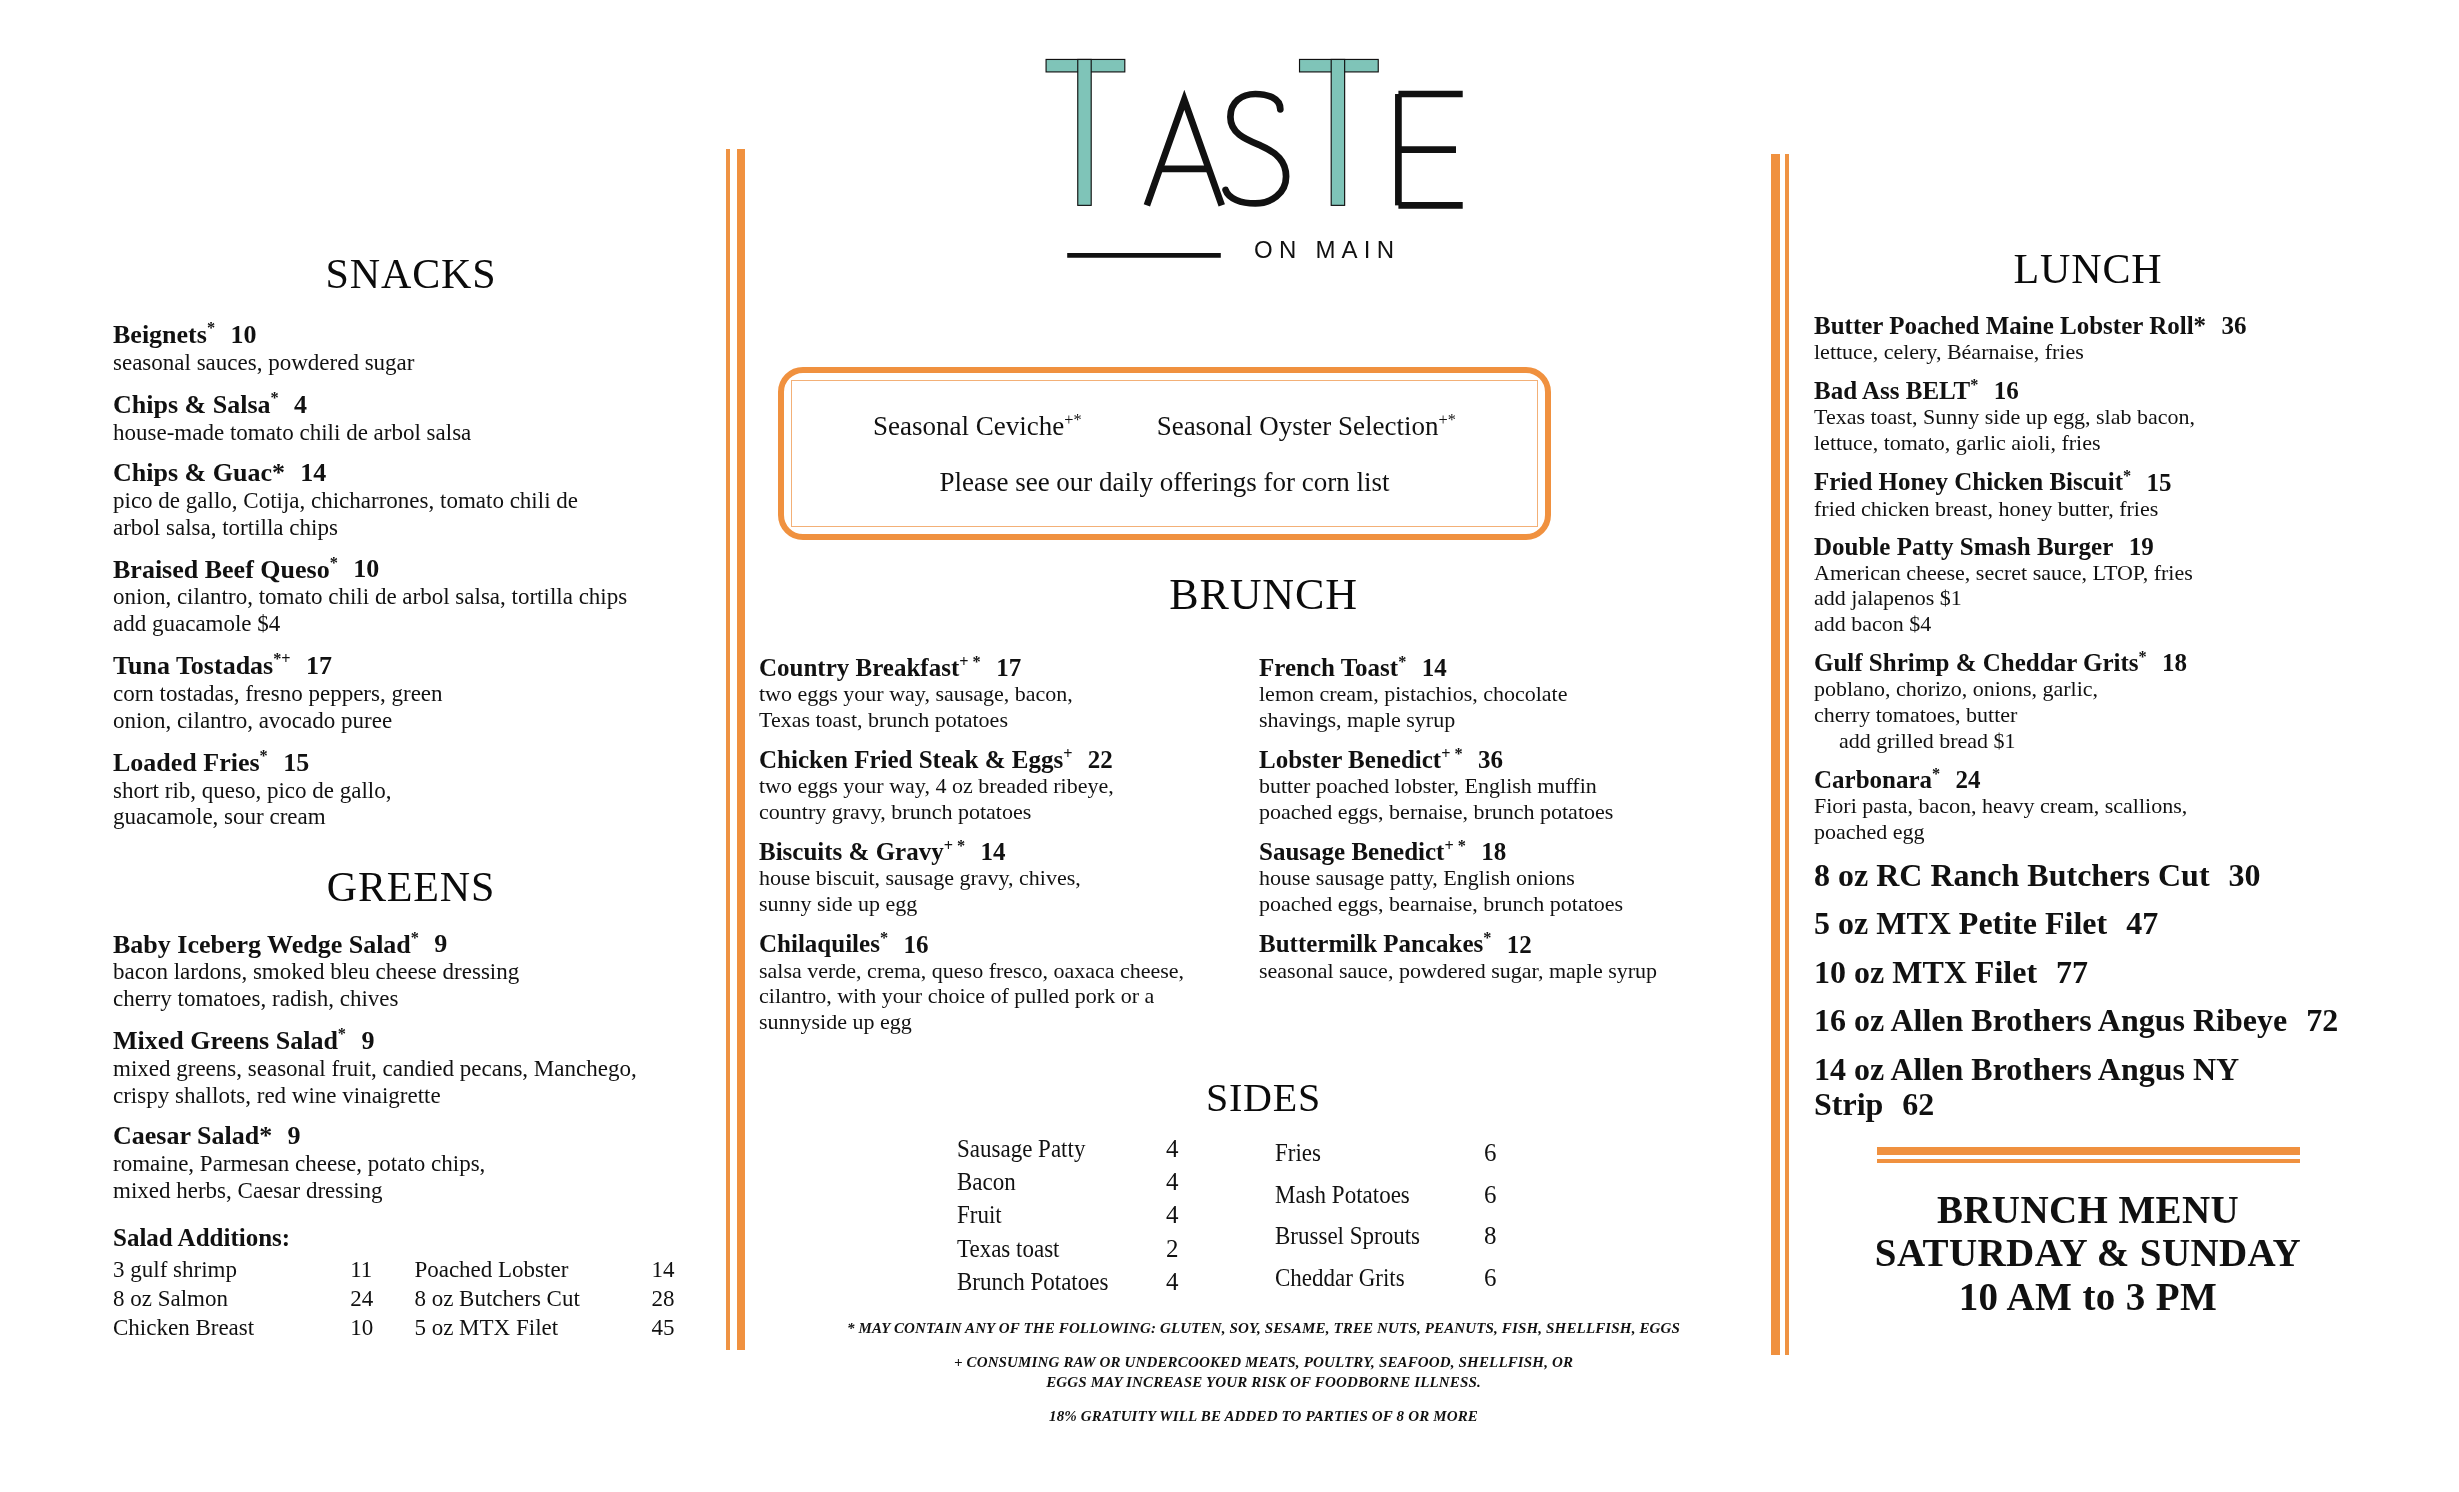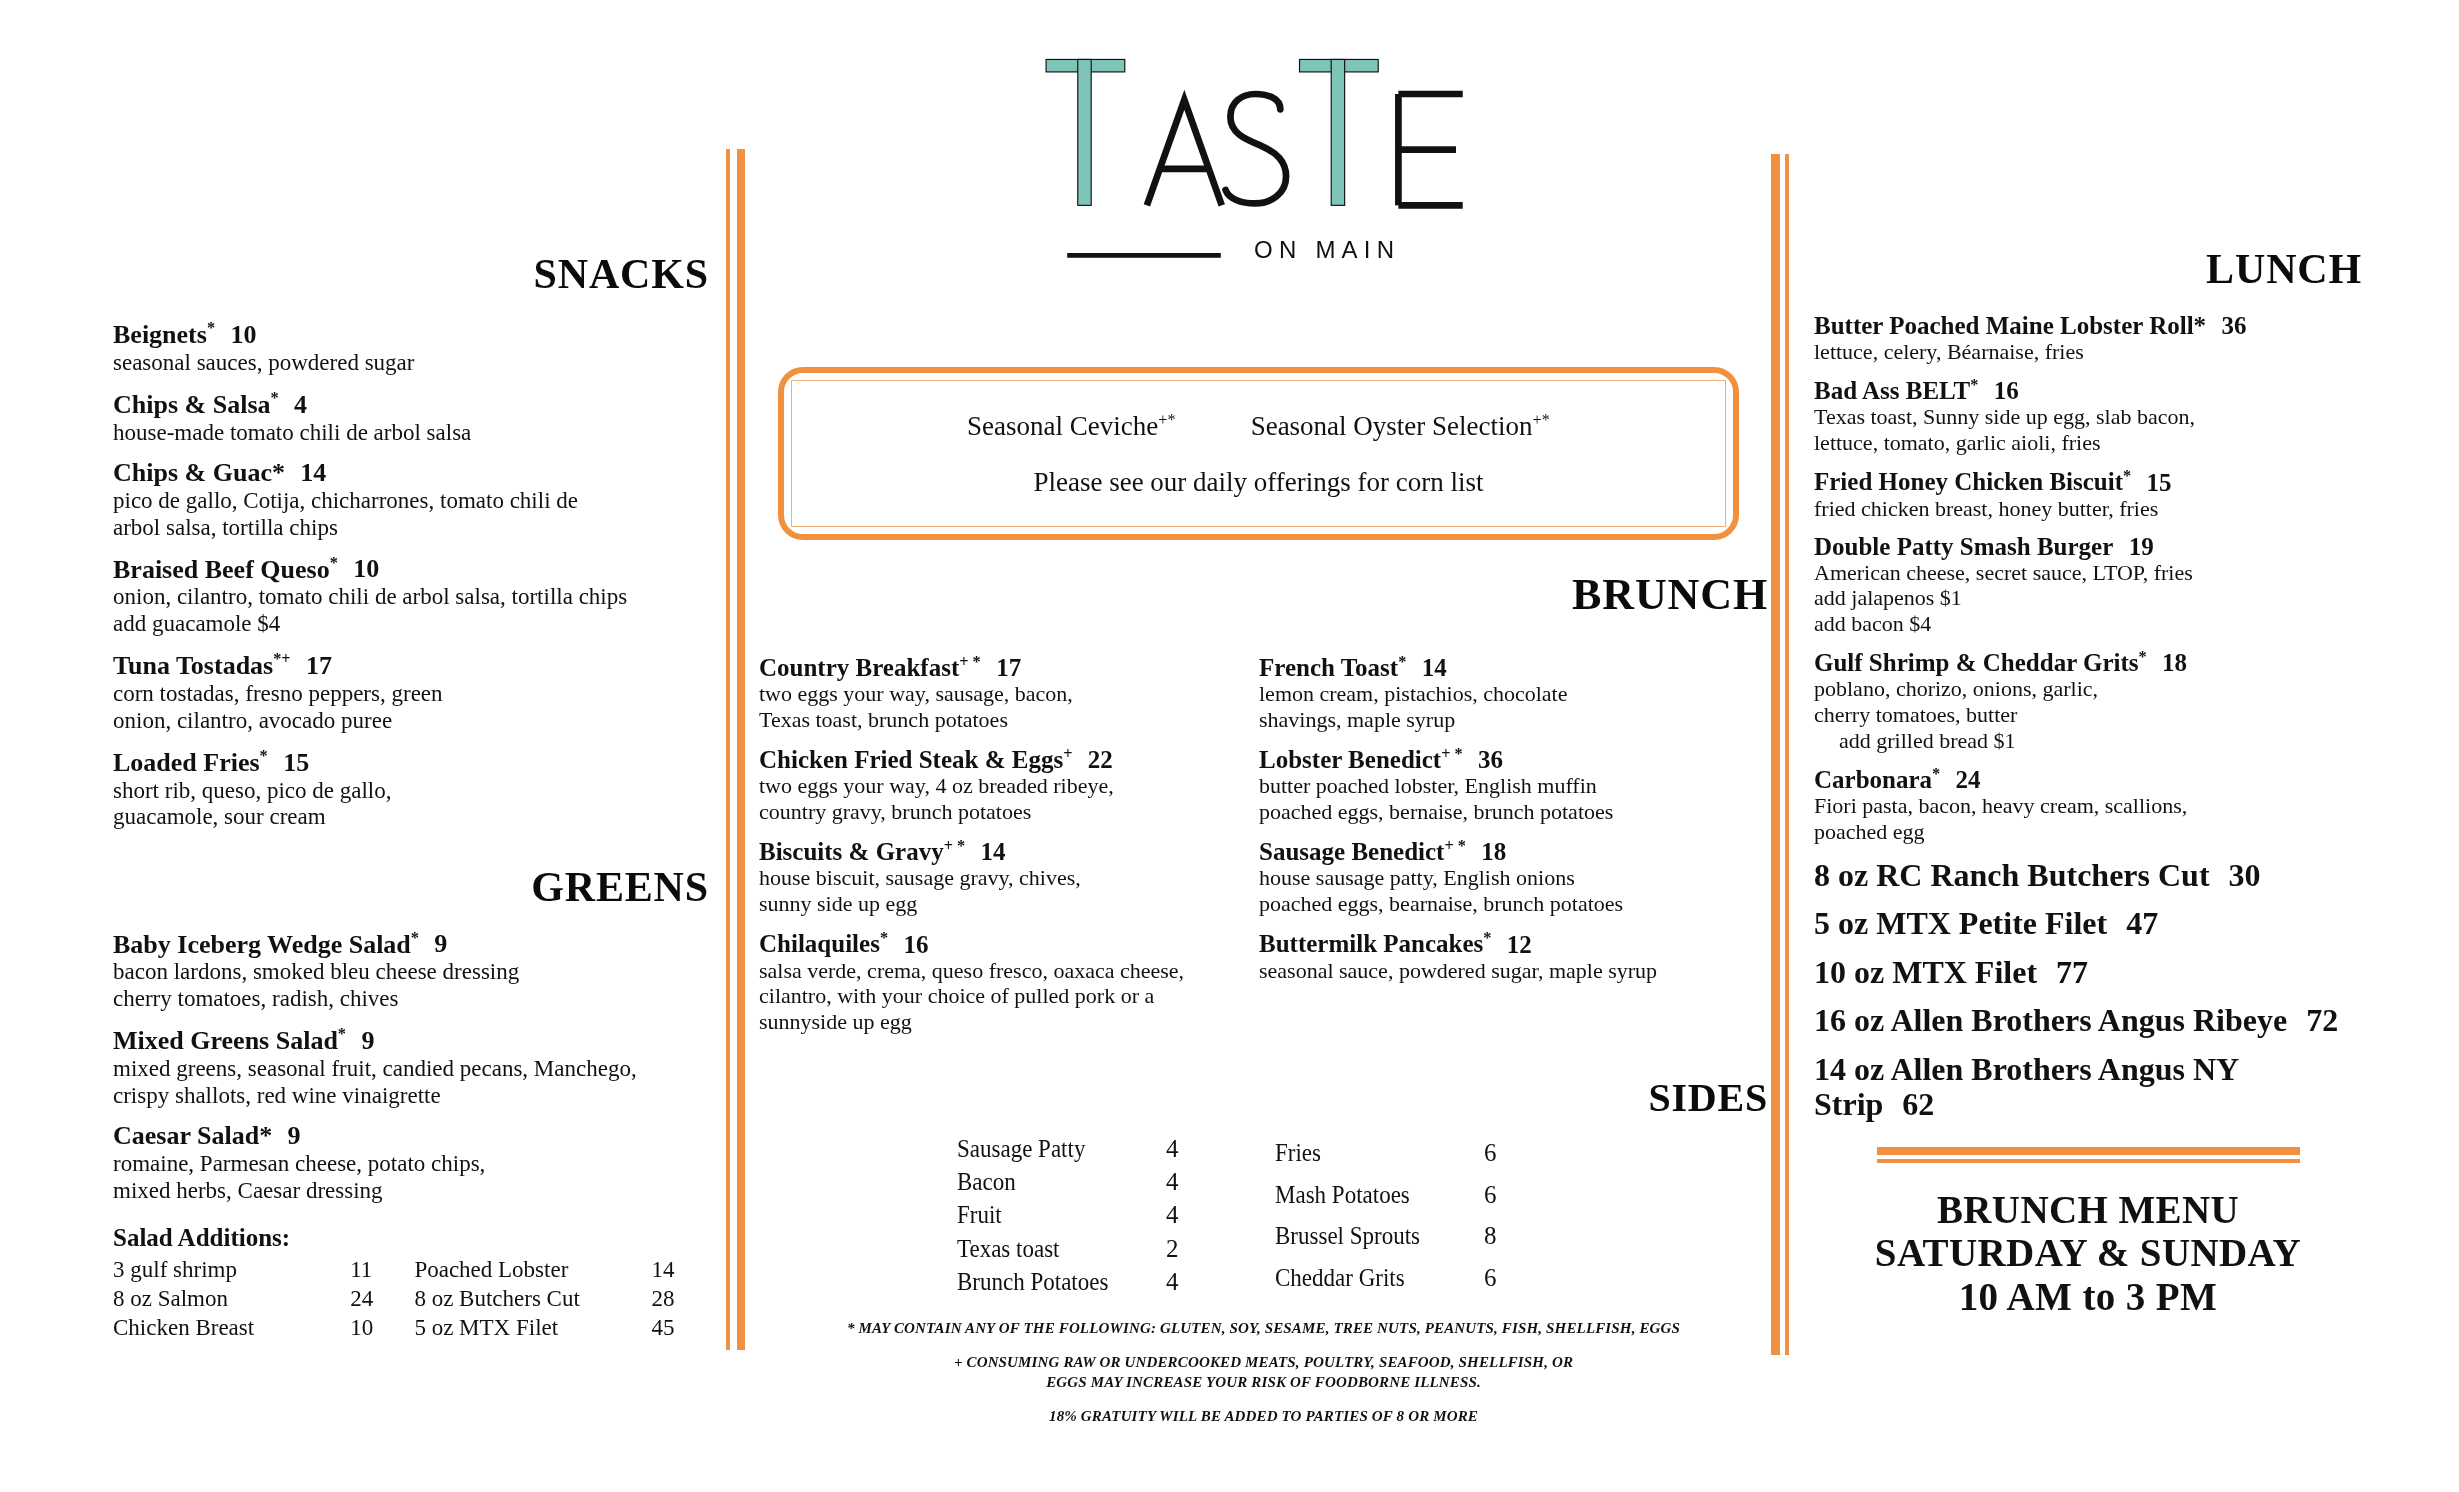--- a/index.html
+++ b/index.html
@@ -26,23 +26,23 @@
   #divider-right .thick{left:0;}
   #divider-right .thin{left:14.4px;}
 
   
   #logo-block{position:absolute;left:1038px;top:46px;width:452px;height:240px;}
   .logo-svg{display:block;}
 
   
   .section-head{
     font-family:"Liberation Serif", serif;
-    font-weight:bold;
+    font-weight:normal;
     letter-spacing:.02em;
-    text-align:right;
+    text-align:center;
     color:#0b0b0b;
   }
 
   
   .item{margin-bottom:13.4px;}
   .item .name{
     font-weight:bold;
     font-size:26px;
     line-height:1.08;
     white-space:nowrap;
@@ -74,21 +74,21 @@
   #salad-additions td.c1{width:240px;}
   #salad-additions td.c2{width:65px;}
   #salad-additions td.c3{width:240px;}
   #salad-additions td.c4{width:58px;}
 
   
   #center{position:absolute;left:759px;top:0;width:1009px;height:1493px;}
 
   
   #ceviche-box{
-    position:absolute;left:19px;top:367px;width:961px;height:173px;
+    position:absolute;left:19px;top:367px;width:773px;height:173px;
   }
   #ceviche-box .frame-outer{
     position:absolute;inset:0;
     border:6.7px solid #f0913f;
     border-radius:25px 25px 25px 25px / 25px 25px 25px 25px;
   }
   #ceviche-box .frame-inner{
     position:absolute;left:13.4px;top:13.4px;right:13.4px;bottom:13.4px;
     border:1.9px solid #f3b077;
   }

